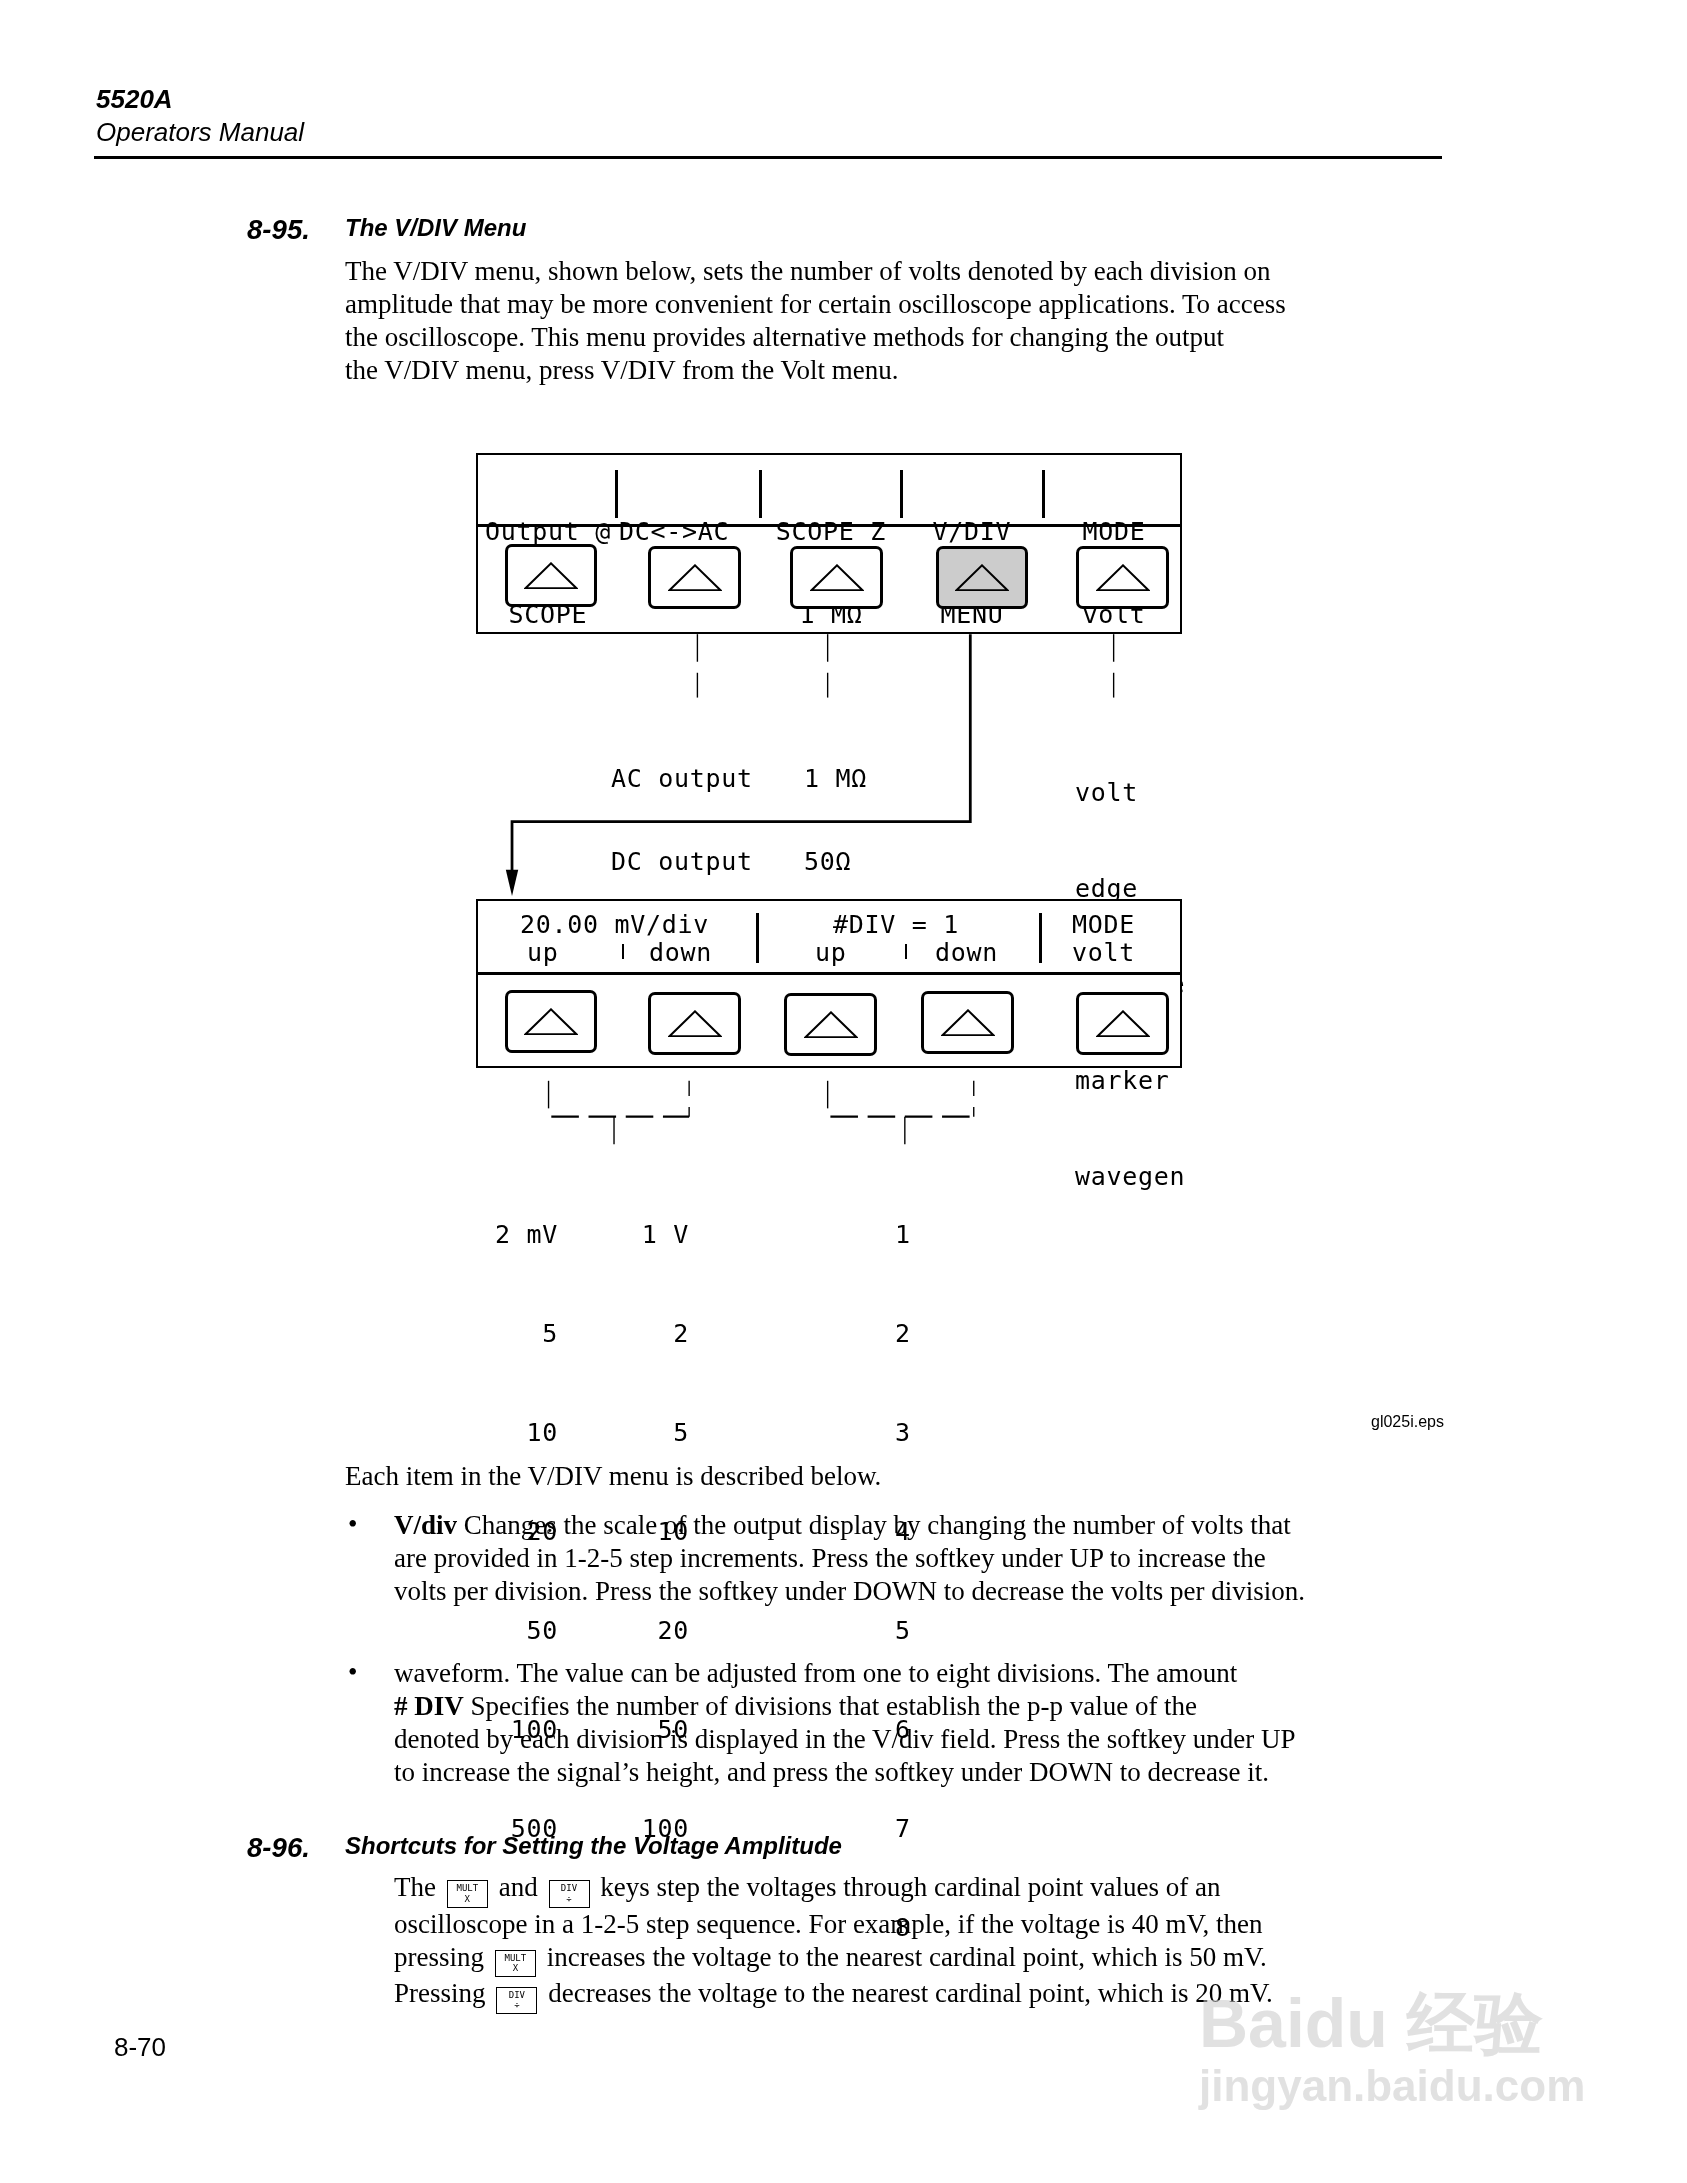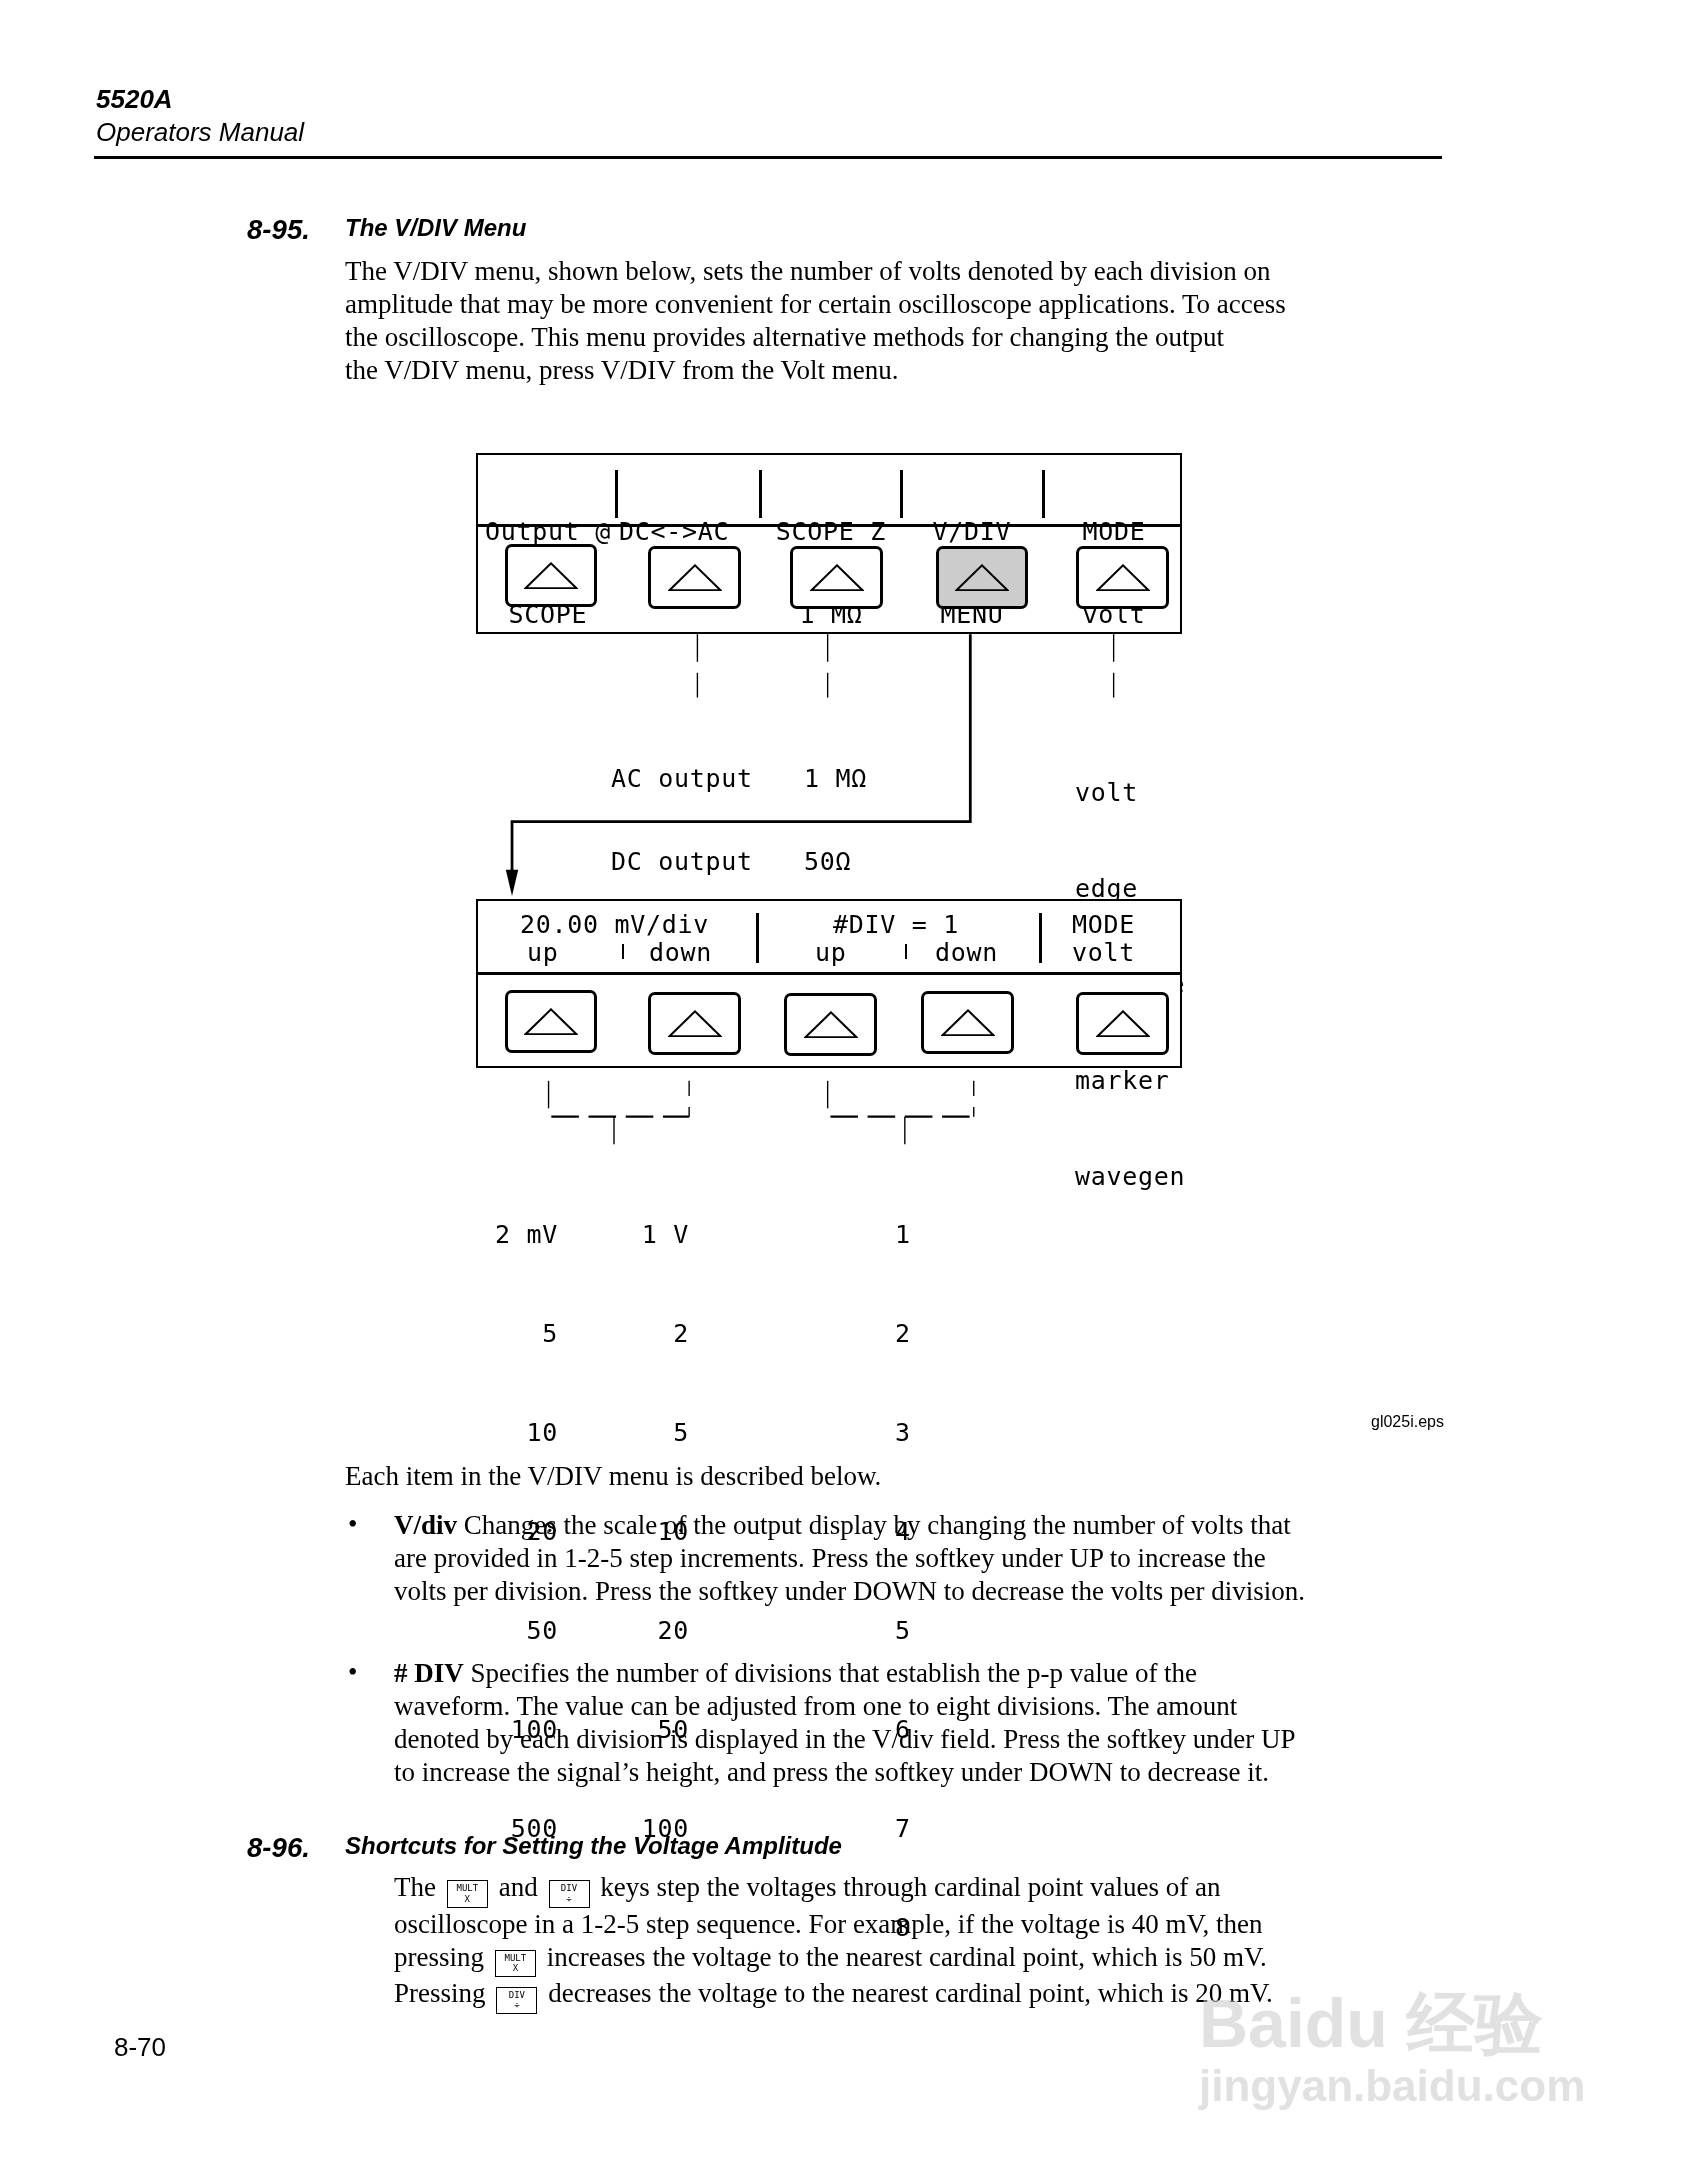--- a/index.html
+++ b/index.html
@@ -220,22 +220,22 @@
 
 <div class="abs bullet" style="left:348px; top:1509px;">•</div>
 <div class="abs body-p" style="left:394px; top:1509px; width:1061px;">
   <div><b>V/div</b><span> Changes the scale of the output display by changing the number of volts that</span></div>
   <div>are provided in 1-2-5 step increments. Press the softkey under UP to increase the</div>
   <div>volts per division. Press the softkey under DOWN to decrease the volts per division.</div>
 </div>
 
 <div class="abs bullet" style="left:348px; top:1657px;">•</div>
 <div class="abs body-p" style="left:394px; top:1657px; width:1061px;">
+  <div>waveform. The value can be adjusted from one to eight divisions. The amount</div>
   <div><b># DIV</b><span> Specifies the number of divisions that establish the p-p value of the</span></div>
-  <div>waveform. The value can be adjusted from one to eight divisions. The amount</div>
   <div>denoted by each division is displayed in the V/div field.  Press the softkey under UP</div>
   <div>to increase the signal’s height, and press the softkey under DOWN to decrease it.</div>
 </div>
 
 <div class="abs sec-num" style="left:247px; top:1832px;">8-96.</div>
 <div class="abs sec-title" style="left:345px; top:1832px;">Shortcuts for Setting the Voltage Amplitude</div>
 
 <div class="abs body-p" style="left:394px; top:1871px; width:1075px; line-height:33px;">
   <div>
     <span>The</span>

